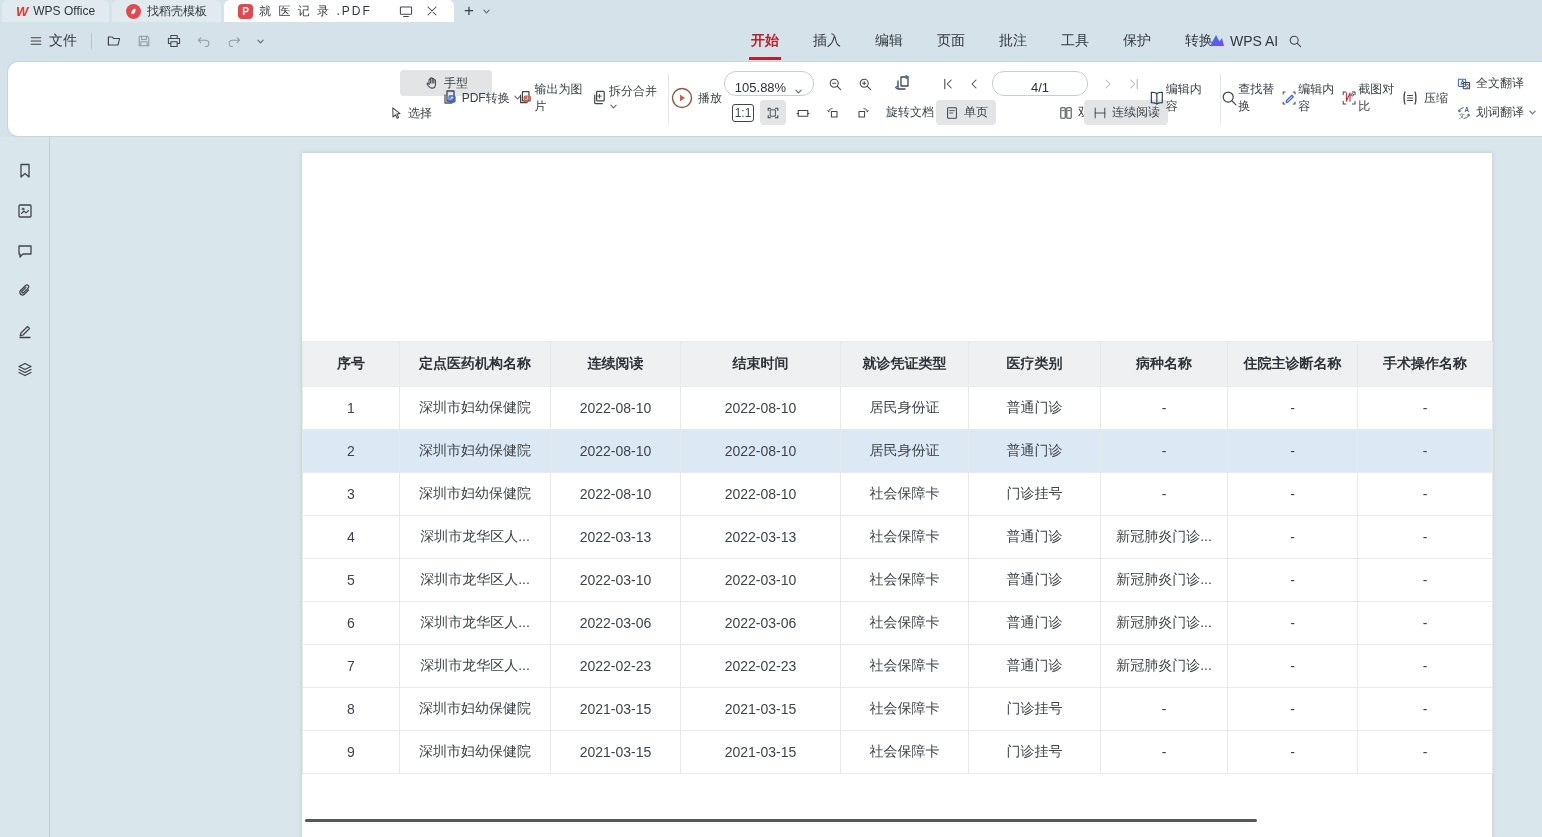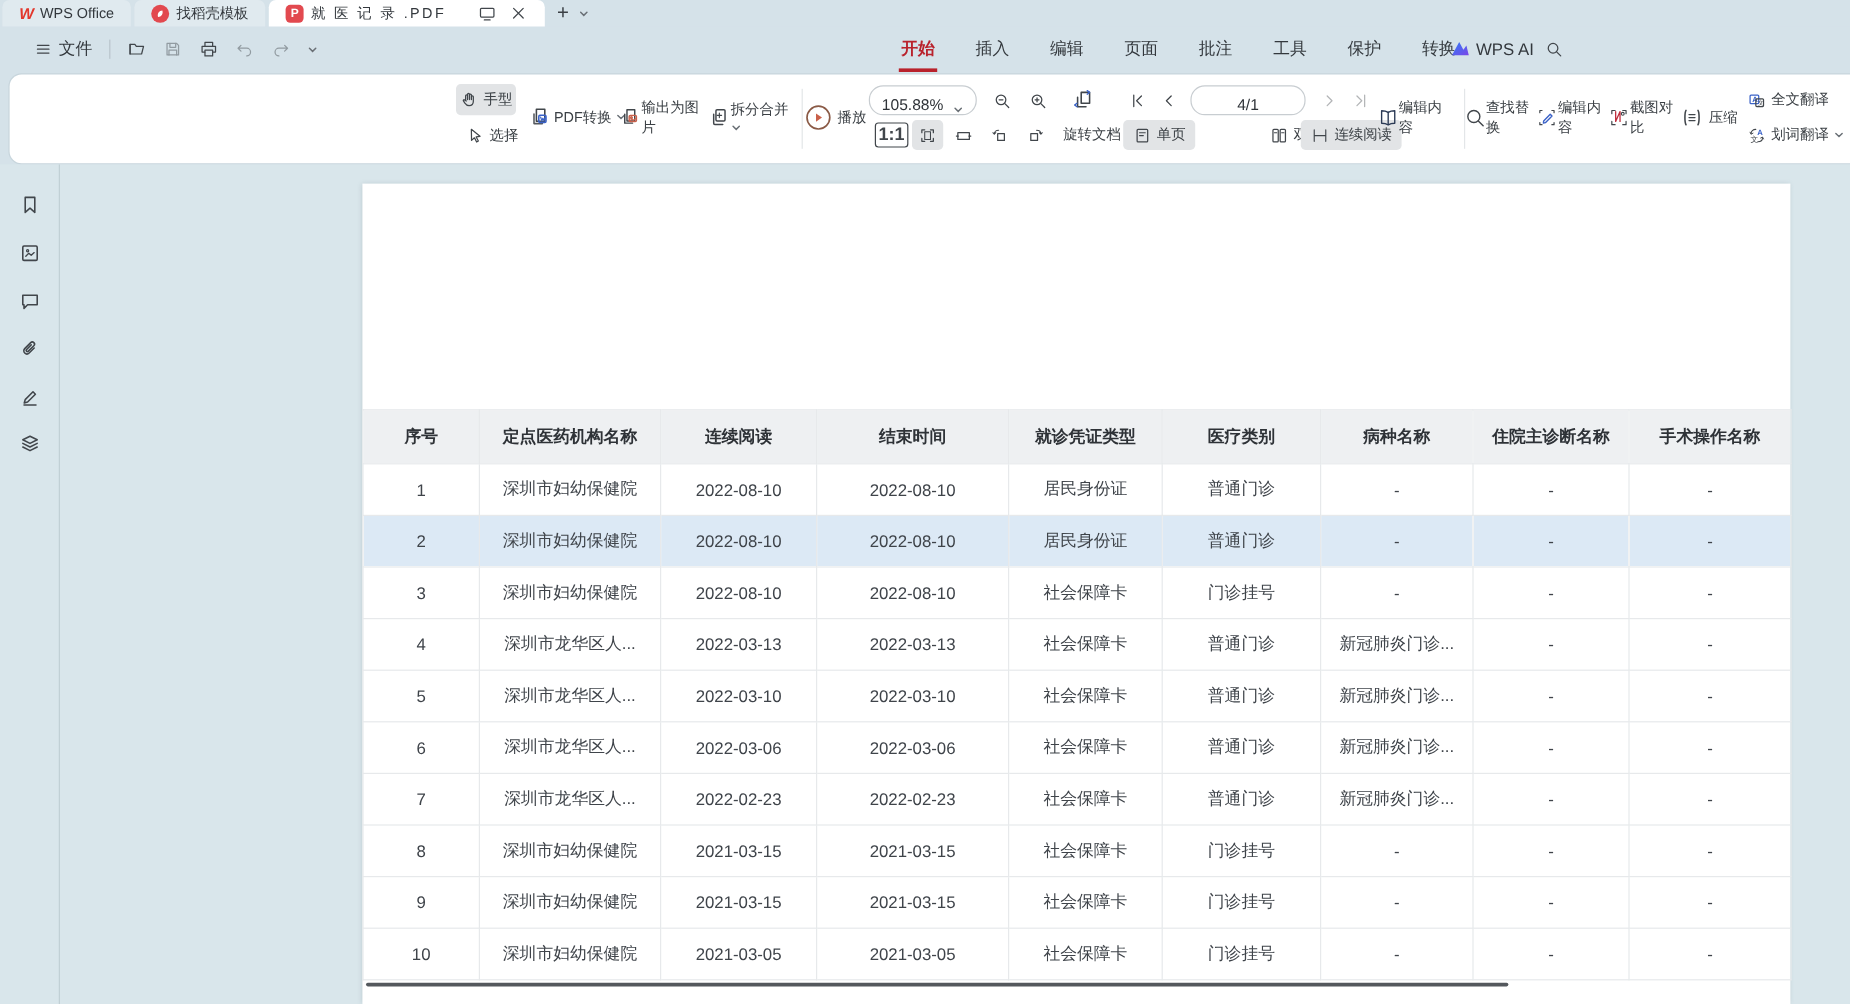--- a/index.html
+++ b/index.html
@@ -38,21 +38,21 @@
   .ai{position:absolute;left:1193px;display:flex;align-items:center;gap:5px;}
   .menusearch{position:absolute;left:1271px;}
 
   
   .toolbar{position:absolute;left:8px;top:62px;right:0;height:74px;background:#fff;border-radius:10px 0 0 10px;box-shadow:0 0 0 1px rgba(160,175,182,.25);}
   .tb{position:absolute;display:flex;align-items:center;justify-content:center;gap:4px;font-size:12px;color:#3b4045;border-radius:4px;white-space:nowrap;}
   .tb.sel{background:#e2e4e6;}
   .tcol{position:absolute;top:6px;height:62px;display:flex;align-items:center;justify-content:space-between;padding:2px 0 4px;font-size:12px;color:#3b4045;}
   .tdiv{position:absolute;top:12px;width:1px;height:50px;background:#e3e6e8;}
   .zoombox,.pagebox{border:1px solid #c8cdd1;border-radius:12px;display:flex;align-items:flex-end;justify-content:center;gap:8px;font-size:13px;color:#2f3338;}
-  .onetone{font-size:15px;border:1.3px solid var(--ink);border-radius:3px;padding:1px 2px;color:var(--ink);font-weight:bold;}
+  .onetone{font-size:12px;border:1.3px solid var(--ink);border-radius:3px;padding:1px 2px;color:var(--ink);font-weight:normal;}
 
   
   .workspace{position:absolute;left:0;top:137px;right:0;bottom:0;background:var(--docbg);}
   .sidebar{position:absolute;left:0;top:0;bottom:0;width:50px;border-right:1px solid rgba(150,165,172,.35);}
   .sbi{position:absolute;left:13px;width:24px;height:24px;display:flex;align-items:center;justify-content:center;}
   .page{position:absolute;left:302px;top:16px;width:1190px;bottom:0;background:#fff;box-shadow:0 0 4px rgba(90,110,120,.25);}
 
   
   table{border-collapse:collapse;position:absolute;left:0;top:188px;width:1190px;table-layout:fixed;font-size:14px;color:#3f444a;padding-left:40px;}
   th,td{border:1px solid #e7e9eb;text-align:center;overflow:hidden;white-space:nowrap;}
@@ -168,21 +168,21 @@
   <span class="menusearch">
     <svg class="ic sm" viewBox="0 0 20 20">
         <circle cx="9" cy="9" r="5"></circle>
         <path d="M13 13l4 4"></path>
       </svg>
   </span>
 </div>
 
 <div class="toolbar">
 
-  <div class="tb sel" style="left:372px;top:8px;height:26px;padding:0 3px;">
+  <div class="tb sel" style="left:392px;top:8px;height:26px;padding:0 24px;">
     <svg class="ic sm" viewBox="0 0 20 20">
         <path d="M6.3 11V6a1 1 0 0 1 2 0v4M8.3 5.6V4.5a1 1 0 0 1 2 0V10M10.3 5.3a1 1 0 0 1 2 0V10M12.3 7a1 1 0 0 1 2 0v4.8c0 2.9-1.7 4.6-4.4 4.6-2.2 0-3.2-1-4.4-2.7l-1.5-2.3c-.5-.8.4-1.6 1.1-1.1l1.9 1.2"></path>
       </svg>
     <span>手型</span>
   </div>
   <div class="tb" style="left:372px;top:38px;height:26px;padding:0 8px;">
     <svg class="ic sm" viewBox="0 0 20 20">
         <path d="M6 3.5l9 7.2-4 .7 2.3 4.3-1.8 1-2.3-4.4-3 2.7z"></path>
       </svg>
     <span>选择</span>
@@ -558,28 +558,17 @@
             <td>9</td>
             <td>深圳市妇幼保健院</td>
             <td>2021-03-15</td>
             <td>2021-03-15</td>
             <td>社会保障卡</td>
             <td>门诊挂号</td>
             <td>-</td>
             <td>-</td>
             <td>-</td>
           </tr>
-          <tr>
-            <td>10</td>
-            <td>深圳市妇幼保健院</td>
-            <td>2021-03-05</td>
-            <td>2021-03-05</td>
-            <td>社会保障卡</td>
-            <td>门诊挂号</td>
-            <td>-</td>
-            <td>-</td>
-            <td>-</td>
-          </tr>
         </tbody>
     </table>
     <div class="hscroll"></div>
   </div>
 </div>
 
 </body></html>

